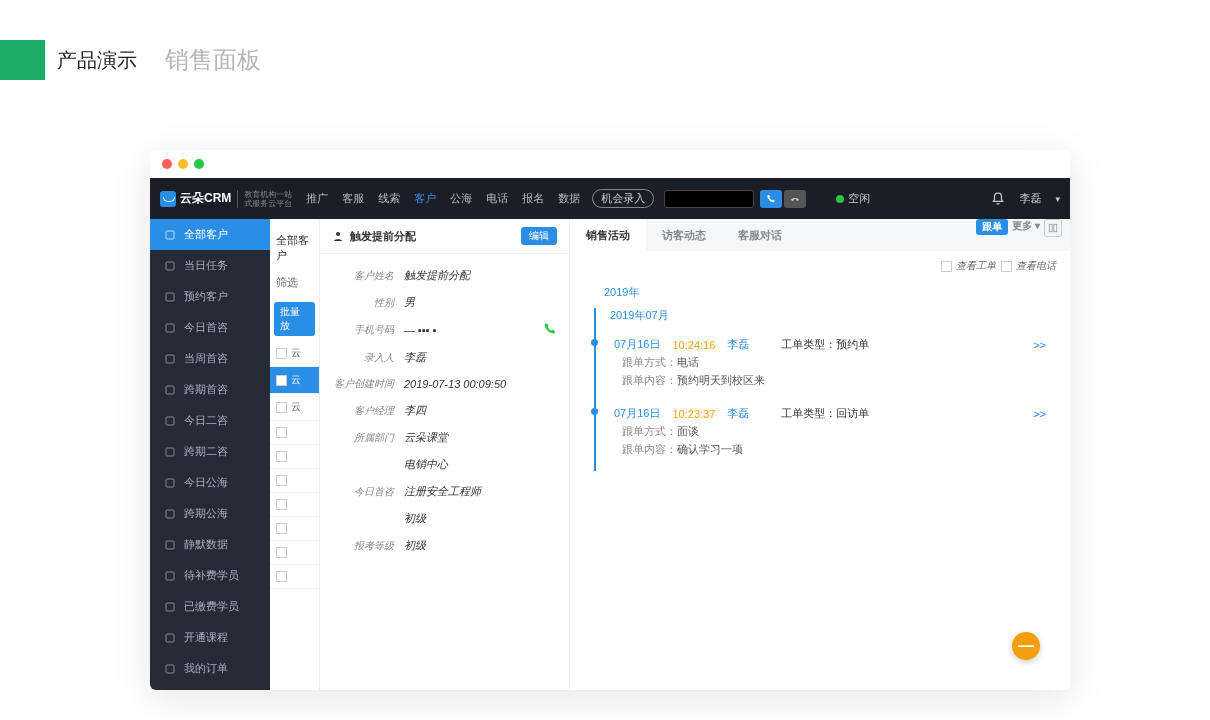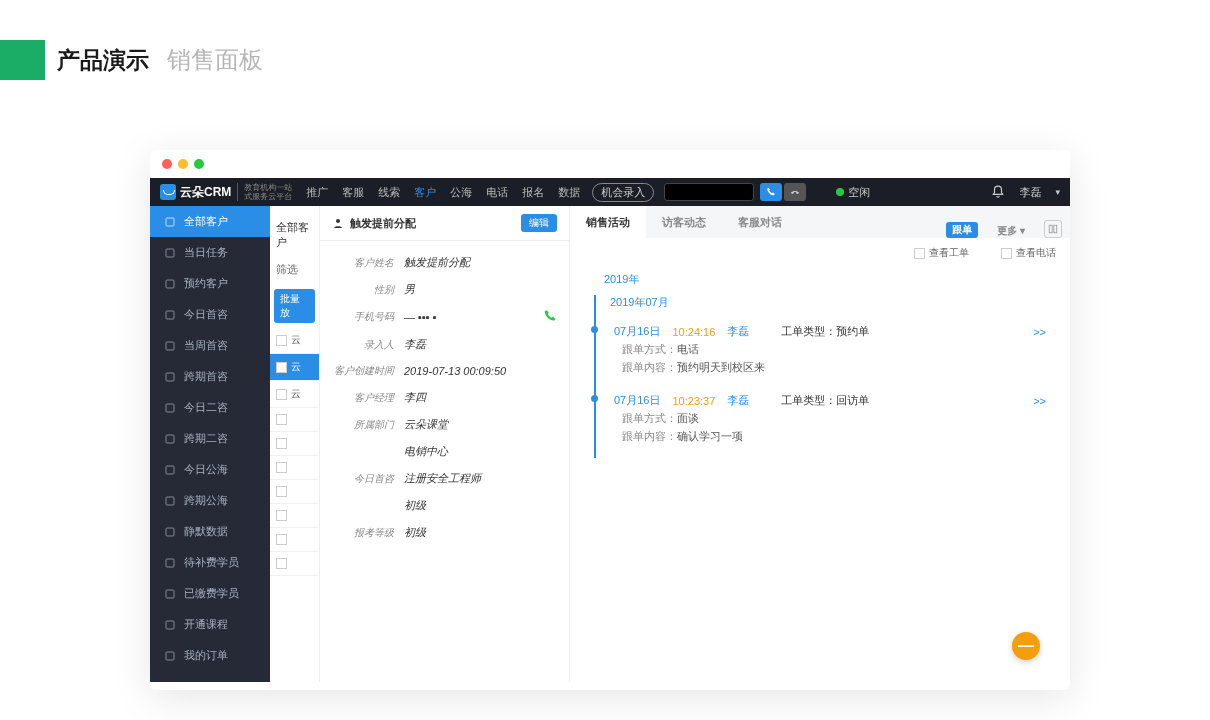--- a/index.html
+++ b/index.html
@@ -1,33 +1,33 @@
 <!DOCTYPE html>
 <html><head>
 <meta charset="utf-8">
 <style>
 * { box-sizing: border-box; margin: 0; padding: 0; }
 body { font-family: "PingFang SC", "Microsoft YaHei", sans-serif; background: #fff; width: 1210px; height: 720px; overflow: hidden; position: relative; }
 
 
 .page-header { display: flex; align-items: center; padding: 40px 0 20px 0; }
 .green-block { width: 45px; height: 40px; background: #1aad65; margin-right: 12px; }
-.page-title-main { font-size: 23px; font-weight: 700; color: #1a1a1a; margin-right: 18px; }
+.page-title-main { font-size: 20px; font-weight: 400; color: #1a1a1a; margin-right: 28px; }
 .page-title-sub { font-size: 24px; color: #b5b5b5; }
 
 
 .window { position: absolute; left: 150px; top: 150px; width: 920px; height: 540px; background: #fff; box-shadow: 0 8px 40px rgba(0,0,0,0.1); border-radius: 6px; overflow: hidden; }
 .titlebar { height: 28px; background: #fff; display: flex; align-items: center; padding-left: 12px; gap: 6px; border-top-left-radius: 6px; border-top-right-radius: 6px; }
 .dot { width: 10px; height: 10px; border-radius: 50%; }
 .dot-r { background: #ff5f57; }
 .dot-y { background: #febc2e; }
 .dot-g { background: #28c840; }
 
 
-.topnav { height: 28px; background: #1b1e27; display: flex; align-items: center; color: #ccc; font-size: 11px; padding: 0 10px; }
+.topnav { height: 41px; background: #1b1e27; display: flex; align-items: center; color: #ccc; font-size: 11px; padding: 0 10px; }
 .logo { display: flex; align-items: center; color: #fff; margin-right: 14px; }
 .logo-icon { width: 16px; height: 16px; background: #2b8ee6; border-radius: 3px; margin-right: 4px; position: relative; }
 .logo-icon::after { content: ""; position: absolute; left: 3px; top: 6px; width: 10px; height: 4px; border: 1.5px solid #fff; border-top: none; border-radius: 0 0 6px 6px; }
 .logo-text { font-size: 12px; font-weight: 600; }
 .logo-sub { font-size: 8px; color: #888; border-left: 1px solid #555; margin-left: 6px; padding-left: 6px; line-height: 9px; }
 .nav-items { display: flex; gap: 14px; }
 .nav-item { color: #bbb; cursor: pointer; }
 .nav-item.active { color: #2b8ee6; }
 .nav-btn { border: 1px solid #888; border-radius: 10px; padding: 1px 8px; margin-left: 12px; color: #ccc; cursor: pointer; }
 .search-box { width: 90px; height: 18px; background: #000; border: 1px solid #444; border-radius: 3px; margin-left: 10px; }
@@ -67,26 +67,26 @@
 .field { display: flex; padding: 6px 8px; align-items: center; }
 .field-label { width: 72px; text-align: right; color: #888; padding-right: 10px; font-size: 10px; }
 .field-value { color: #333; font-size: 11px; flex: 1; }
 .phone-mini { width: 14px; height: 14px; color: #28c840; margin-left: 18px; }
 
 
 .activity { flex: 1; background: #fff; font-size: 11px; display: flex; flex-direction: column; }
 .act-tabs { display: flex; height: 32px; background: #f5f6f8; align-items: stretch; font-weight: bold; }
 .act-tab { padding: 0 16px; display: flex; align-items: center; color: #888; cursor: pointer; font-size: 11px; }
 .act-tab.active { background: #fff; color: #333; }
-.act-tabs-right { margin-left: auto; display: flex; align-items: flex-end; gap: 19px; padding-right: 8px; }
+.act-tabs-right { margin-left: auto; display: flex; align-items: flex-start; gap: 4px; padding-right: 8px; }
 .tag-blue { background: #2b8ee6; color: #fff; border-radius: 3px; padding: 1px 6px; font-size: 10px; }
 .more-link { color: #888; font-size: 10px; }
 .sq-icon { width: 18px; height: 18px; border: 1px solid #ccc; border-radius: 3px; display: flex; align-items: center; justify-content: center; color: #999; }
 
-.act-checks { display: flex; justify-content: flex-end; gap: 32px; padding: 8px 14px; color: #666; font-size: 10px; }
+.act-checks { display: flex; justify-content: flex-end; gap: 5px; padding: 8px 14px; color: #666; font-size: 10px; font-style: italic; }
 .act-check { display: flex; align-items: center; gap: 4px; }
 
 .timeline { padding: 0 24px; overflow: auto; }
 .year-lbl { color: #2b8ee6; font-size: 11px; margin: 4px 0 8px 10px; }
 .month-grp { border-left: 2px solid #2b8ee6; padding-left: 18px; position: relative; margin-bottom: 16px; }
 .month-lbl { color: #2b8ee6; font-size: 11px; margin-bottom: 10px; margin-left: -4px; }
 .entry { position: relative; padding: 4px 0 14px 0; }
 .entry::before { content: ""; position: absolute; left: -23px; top: 6px; width: 7px; height: 7px; background: #2b8ee6; border-radius: 50%; }
 .entry-hdr { display: flex; align-items: center; gap: 12px; }
 .e-date { color: #2b8ee6; font-size: 11px; }

